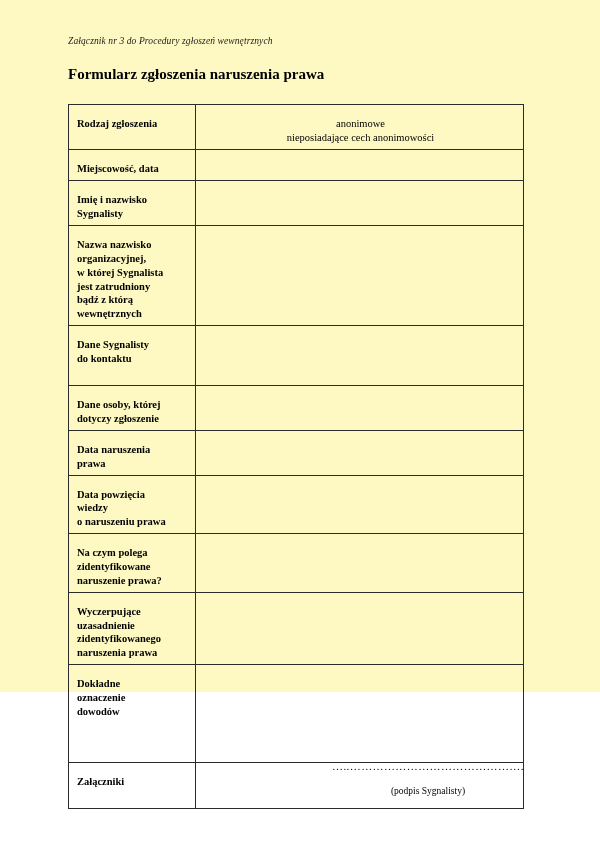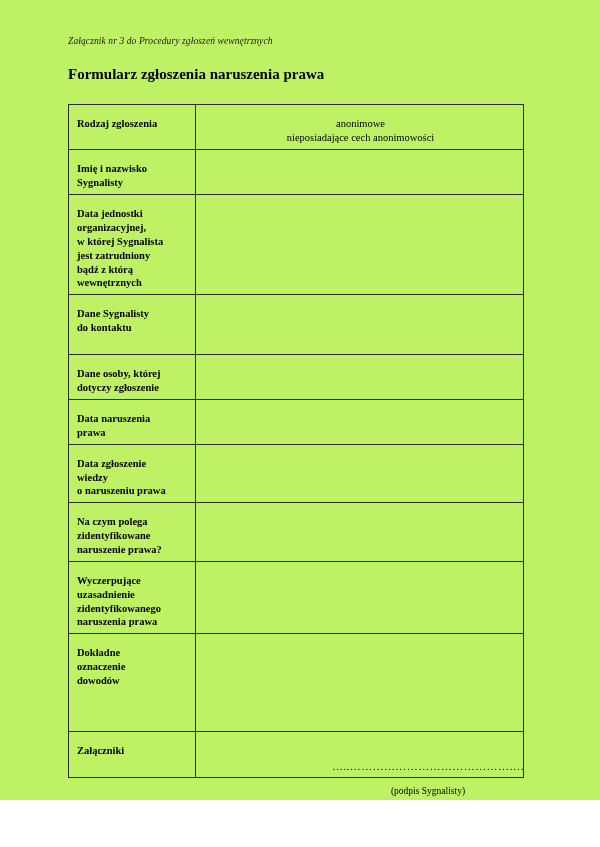--- a/index.html
+++ b/index.html
@@ -12,22 +12,22 @@
     height: 847px;
     font-family: "Liberation Serif", serif;
     color: #000000;
     position: relative;
     overflow: hidden;
   }
   .page {
     position: absolute;
     left: 0; top: 0;
     width: 600px;
-    height: 800px;
-    background: #bef264;
+    height: 692px;
+    background: #fef9c3;
   }
   .header-note {
     position: absolute;
     left: 68px;
     top: 36px;
     font-style: italic;
     font-size: 9.5px;
     letter-spacing: 0.1px;
     color: #1a1a1a;
   }
@@ -102,30 +102,36 @@
     <tbody id="form-body">
         <tr style="height: 40px;">
           <td class="label">
             <span class="value-line">Rodzaj zgłoszenia</span>
           </td>
           <td class="value">
             <span class="value-line">anonimowe</span>
             <span class="value-line">nieposiadające cech anonimowości</span>
           </td>
         </tr>
+        <tr style="height: 26px;">
+          <td class="label">
+            <span class="value-line">Miejscowość, data</span>
+          </td>
+          <td class="value"></td>
+        </tr>
         <tr style="height: 38px;">
           <td class="label">
             <span class="value-line">Imię i nazwisko</span>
             <span class="value-line">Sygnalisty</span>
           </td>
           <td class="value"></td>
         </tr>
         <tr style="height: 86px;">
           <td class="label">
-            <span class="value-line">Data  jednostki</span>
+            <span class="value-line">Nazwa  nazwisko</span>
             <span class="value-line">organizacyjnej,</span>
             <span class="value-line">w której Sygnalista</span>
             <span class="value-line">jest  zatrudniony</span>
             <span class="value-line">bądź z którą</span>
             <span class="value-line">wewnętrznych</span>
           </td>
           <td class="value"></td>
         </tr>
         <tr style="height: 60px;">
           <td class="label">
@@ -143,21 +149,21 @@
         </tr>
         <tr style="height: 38px; margin-top: 20px;">
           <td class="label">
             <span class="value-line">Data  naruszenia</span>
             <span class="value-line">prawa</span>
           </td>
           <td class="value"></td>
         </tr>
         <tr style="height: 48px;">
           <td class="label">
-            <span class="value-line">Data  zgłoszenie</span>
+            <span class="value-line">Data  powzięcia</span>
             <span class="value-line">wiedzy</span>
             <span class="value-line">o naruszeniu prawa</span>
           </td>
           <td class="value"></td>
         </tr>
         <tr style="height: 48px; margin-top: 32px;">
           <td class="label">
             <span class="value-line">Na czym  polega</span>
             <span class="value-line">zidentyfikowane</span>
             <span class="value-line">naruszenie prawa?</span>

